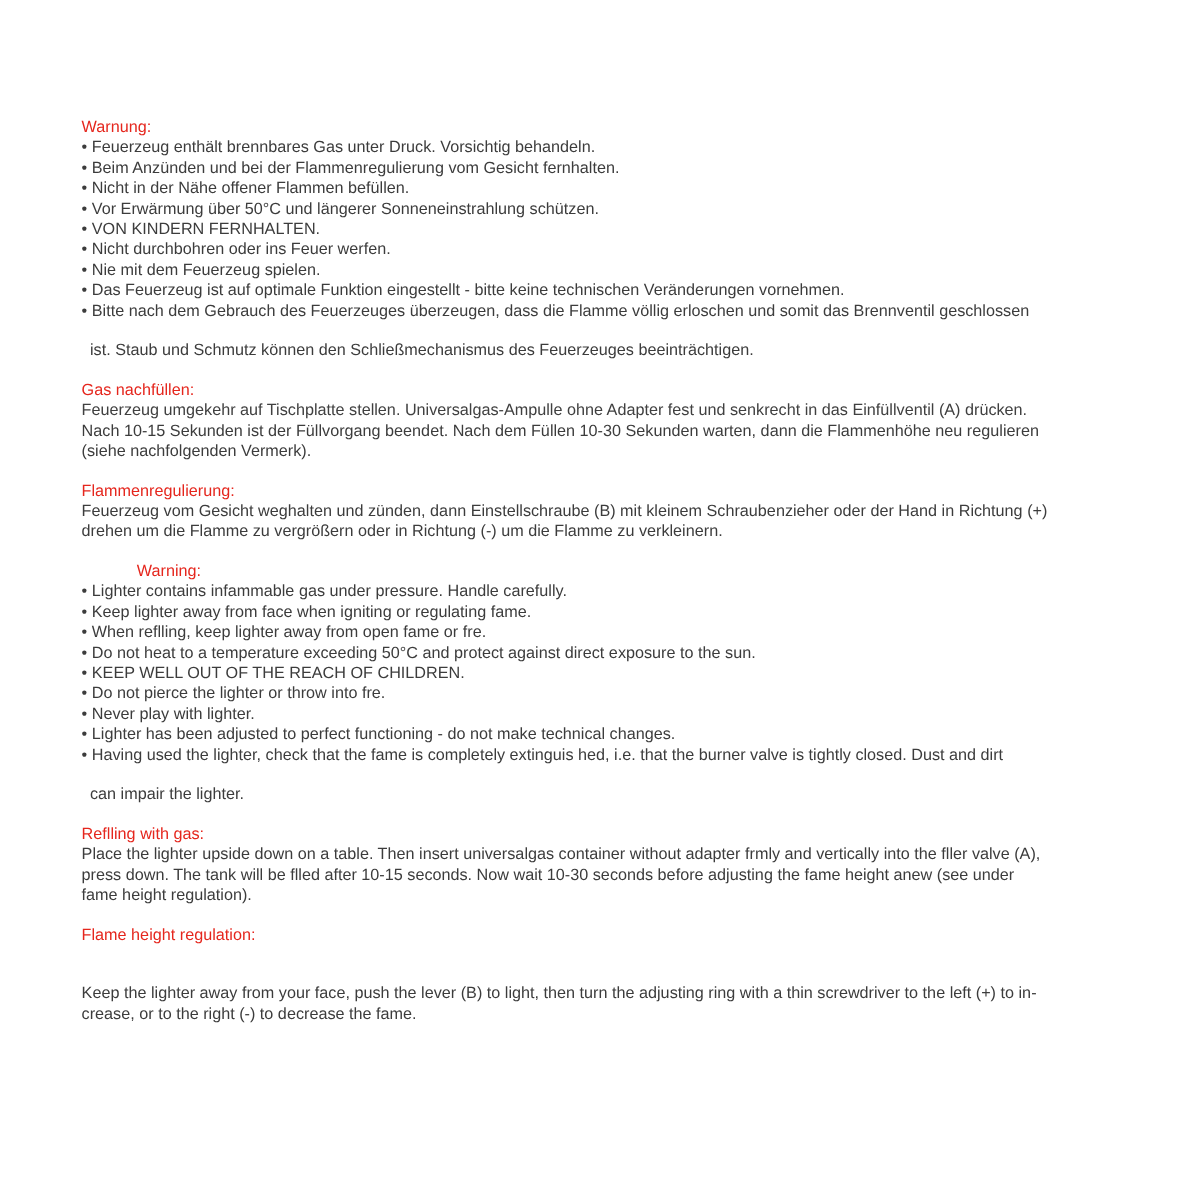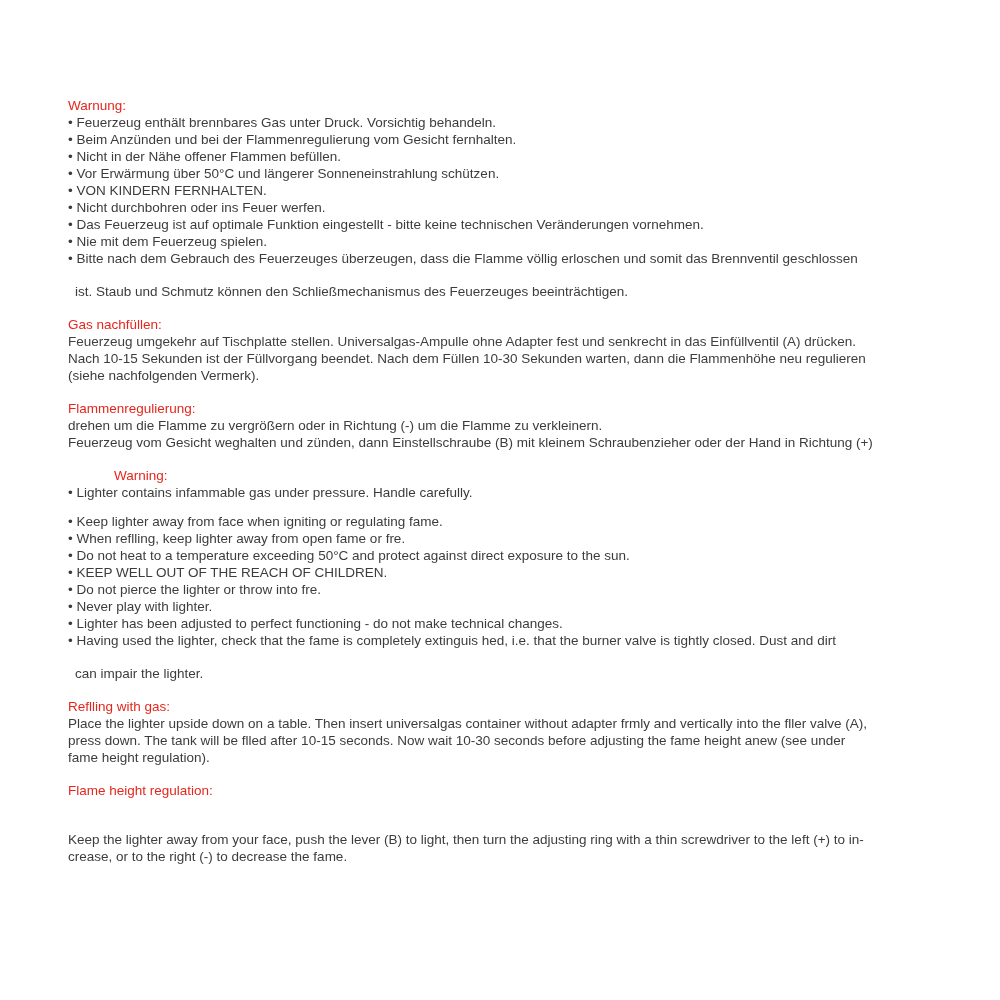--- a/index.html
+++ b/index.html
@@ -49,40 +49,40 @@
 <div class="sheet">
   <div class="content" id="content">
       <div class="section">
         <div class="section-heading" style="color: rgb(229, 38, 29);">Warnung:</div>
         <div class="text-line" style="color: rgb(60, 60, 60);">• Feuerzeug enthält brennbares Gas unter Druck. Vorsichtig behandeln.</div>
         <div class="text-line" style="color: rgb(60, 60, 60);">• Beim Anzünden und bei der Flammenregulierung vom Gesicht fernhalten.</div>
         <div class="text-line" style="color: rgb(60, 60, 60);">• Nicht in der Nähe offener Flammen befüllen.</div>
         <div class="text-line" style="color: rgb(60, 60, 60);">• Vor Erwärmung über 50°C und längerer Sonneneinstrahlung schützen.</div>
         <div class="text-line" style="color: rgb(60, 60, 60);">• VON KINDERN FERNHALTEN.</div>
         <div class="text-line" style="color: rgb(60, 60, 60);">• Nicht durchbohren oder ins Feuer werfen.</div>
+        <div class="text-line" style="color: rgb(60, 60, 60);">• Nie mit dem Feuerzeug spielen.</div>
         <div class="text-line" style="color: rgb(60, 60, 60);">• Das Feuerzeug ist auf optimale Funktion eingestellt - bitte keine technischen Veränderungen vornehmen.</div>
-        <div class="text-line" style="color: rgb(60, 60, 60);">• Nie mit dem Feuerzeug spielen.</div>
         <div class="text-line" style="color: rgb(60, 60, 60);">• Bitte nach dem Gebrauch des Feuerzeuges überzeugen, dass die Flamme völlig erloschen und somit das Brennventil geschlossen</div>
         <div class="text-line cont" style="color: rgb(60, 60, 60);">ist. Staub und Schmutz können den Schließmechanismus des Feuerzeuges beeinträchtigen.</div>
       </div>
       <div class="section">
         <div class="section-heading" style="color: rgb(229, 38, 29);">Gas nachfüllen:</div>
         <div class="text-line" style="color: #404040;">Feuerzeug umgekehr auf Tischplatte stellen. Universalgas-Ampulle ohne Adapter fest und senkrecht in das Einfüllventil (A) drücken.</div>
         <div class="text-line" style="color: rgb(60, 60, 60);">Nach 10-15 Sekunden ist der Füllvorgang beendet. Nach dem Füllen 10-30 Sekunden warten, dann die Flammenhöhe neu regulieren</div>
         <div class="text-line" style="color: rgb(60, 60, 60);">(siehe nachfolgenden Vermerk).</div>
       </div>
       <div class="section">
         <div class="section-heading" style="color: rgb(229, 38, 29);">Flammenregulierung:</div>
+        <div class="text-line" style="color: rgb(60, 60, 60);">Feuerzeug vom Gesicht weghalten und zünden, dann Einstellschraube (B) mit kleinem Schraubenzieher oder der Hand in Richtung (+)</div>
         <div class="text-line" style="color: rgb(60, 60, 60);">drehen um die Flamme zu vergrößern oder in Richtung (-) um die Flamme zu verkleinern.</div>
-        <div class="text-line" style="color: rgb(60, 60, 60);">Feuerzeug vom Gesicht weghalten und zünden, dann Einstellschraube (B) mit kleinem Schraubenzieher oder der Hand in Richtung (+)</div>
       </div>
       <div class="section">
         <div class="section-heading" style="color: rgb(229, 38, 29); margin-left: 46px;">Warning:</div>
         <div class="text-line" style="color: rgb(60, 60, 60);">• Lighter contains infammable gas under pressure. Handle carefully.</div>
-        <div class="text-line" style="color: rgb(60, 60, 60); margin-top: 12px;">• Keep lighter away from face when igniting or regulating fame.</div>
+        <div class="text-line" style="color: rgb(60, 60, 60);">• Keep lighter away from face when igniting or regulating fame.</div>
         <div class="text-line" style="color: rgb(60, 60, 60);">• When reflling, keep lighter away from open fame or fre.</div>
         <div class="text-line" style="color: rgb(60, 60, 60);">• Do not heat to a temperature exceeding 50°C and protect against direct exposure to the sun.</div>
         <div class="text-line" style="color: rgb(60, 60, 60);">• KEEP WELL OUT OF THE REACH OF CHILDREN.</div>
         <div class="text-line" style="color: rgb(60, 60, 60);">• Do not pierce the lighter or throw into fre.</div>
         <div class="text-line" style="color: rgb(60, 60, 60);">• Never play with lighter.</div>
         <div class="text-line" style="color: rgb(60, 60, 60);">• Lighter has been adjusted to perfect functioning - do not make technical changes.</div>
         <div class="text-line" style="color: rgb(60, 60, 60);">• Having used the lighter, check that the fame is completely extinguis hed, i.e. that the burner valve is tightly closed. Dust and dirt</div>
         <div class="text-line cont" style="color: rgb(60, 60, 60);">can impair the lighter.</div>
       </div>
       <div class="section">

